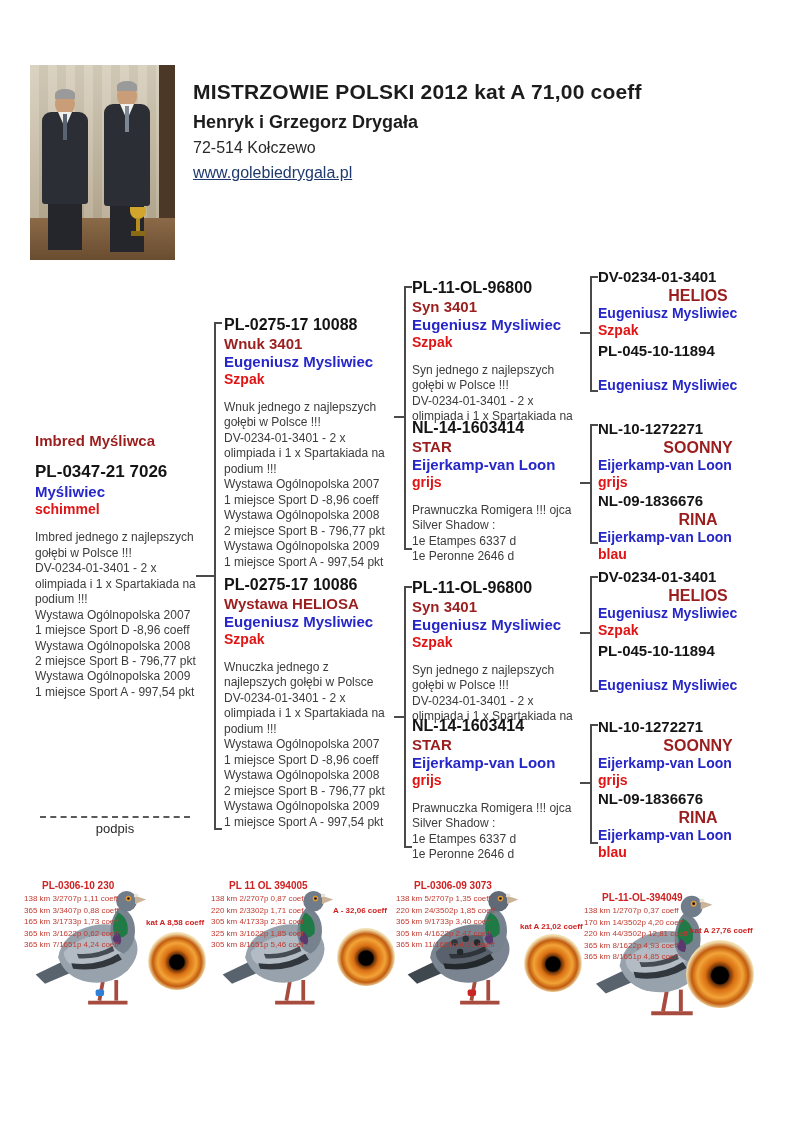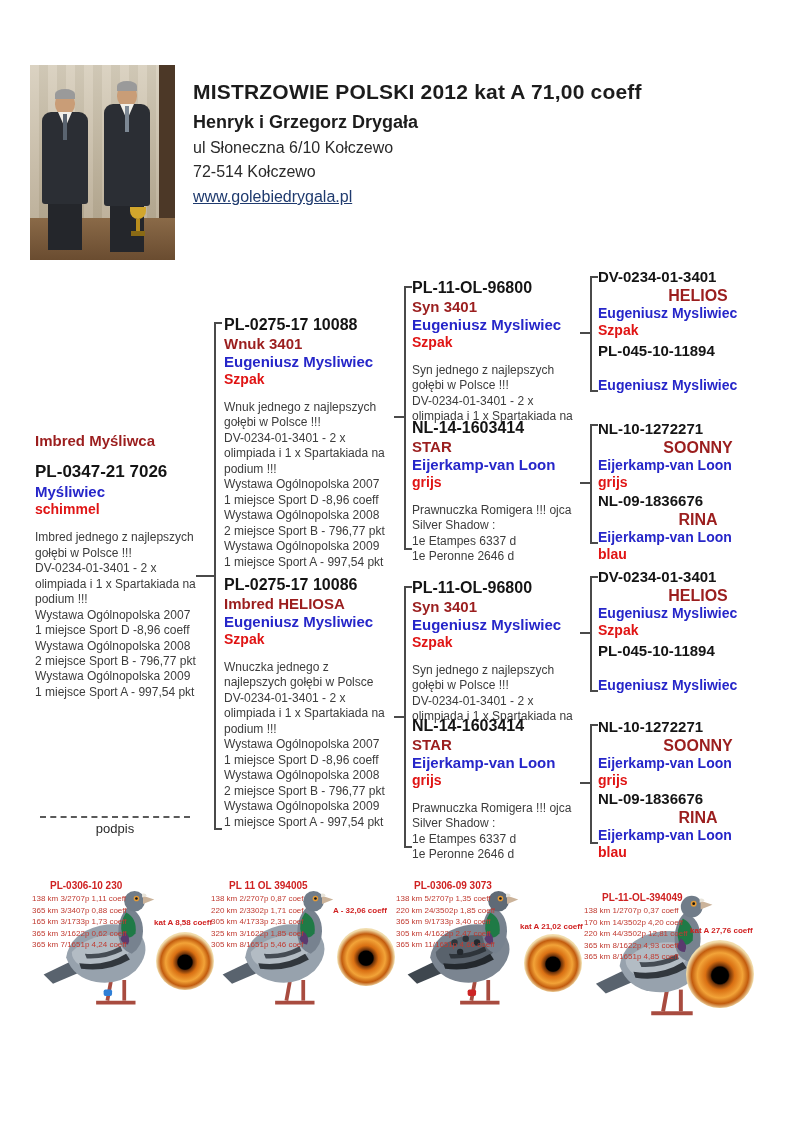--- a/index.html
+++ b/index.html
@@ -57,21 +57,21 @@
   .spacer{height:17px;}
   
   .vline{position:absolute;width:0;border-left:2px solid #4a4a4a;}
   .hline{position:absolute;height:0;border-top:2px solid #4a4a4a;}
   
   .sig{position:absolute;left:40px;top:816px;width:150px;text-align:center;}
   .sig .dash{border-top:2px dashed #5a5a5a;height:0;}
   .sig .lbl{font-size:13px;color:#2a2a2a;margin-top:3px;}
   
   .pgroup{position:absolute;top:870px;width:200px;height:175px;}
-  .g1{left:26px;} .g2{left:205px;} .g3{left:390px;} .g4{left:578px;}
+  .g1{left:18px;} .g2{left:205px;} .g3{left:390px;} .g4{left:578px;}
   .pstats{position:absolute;left:6px;top:10px;width:140px;z-index:3;color:#d23a2e;}
   .ptitle{font-size:10px;font-weight:bold;color:#cf2222;margin-left:18px;margin-bottom:2px;white-space:nowrap;}
   .plines{font-size:8px;line-height:1.45;white-space:pre-line;color:#c03a30;}
   .g4 .pstats{top:22px;}
   .pigeon{position:absolute;left:12px;top:14px;z-index:1;}
   .g4 .pigeon{top:18px;}
   .p-body{fill:#97a2ad;} .p-wing{fill:#b3bcc4;} .p-head{fill:#707c89;} .p-neck{fill:#77828f;}
   .g3 .p-body{fill:#7b8591;} .g3 .p-wing{fill:#59626c;} .g3 .p-head{fill:#5f6a76;}
   .p-legring{display:none;}
   .g1 .p-legring{display:block;fill:#2f7fd6;}
@@ -110,21 +110,20 @@
     <div class="trophy">
       <div class="bowl"></div>
         <div class="stem"></div>
         <div class="base"></div>
     </div>
   </div>
 
   <div class="hdr">
     <div class="hdr-title">MISTRZOWIE POLSKI 2012 kat A 71,00 coeff</div>
     <div class="hdr-owners">Henryk i Grzegorz Drygała</div>
-    <div class="hdr-line">ul Słoneczna 6/10 Kołczewo</div>
     <div class="hdr-line">72-514 Kołczewo</div>
     <a class="hdr-link">www.golebiedrygala.pl</a>
   </div>
 
   <div class="box col1">
     <div class="subj-label">Imbred Myśliwca</div>
     <div class="ring">PL-0347-21   7026</div>
     <div class="breeder">Myśliwiec</div>
     <div class="colr">schimmel</div>
     <div class="desc">Imbred jednego z najlepszych
@@ -152,21 +151,21 @@
 podium !!!
 Wystawa Ogólnopolska 2007
 1 miejsce  Sport D -8,96 coeff
 Wystawa Ogólnopolska 2008
 2 miejsce Sport B - 796,77 pkt
 Wystawa Ogólnopolska 2009
 1 miejsce Sport A - 997,54 pkt</div>
   </div>
   <div class="box col2" style="top:575px;">
     <div class="ring">PL-0275-17 10086</div>
-    <div class="name">Imbred HELIOSA</div>
+    <div class="name">Wystawa HELIOSA</div>
     <div class="breeder">Eugeniusz Mysliwiec</div>
     <div class="colr">Szpak</div>
     <div class="desc">Wnuczka jednego z
 najlepszych gołębi w Polsce
 DV-0234-01-3401 - 2 x
 olimpiada i 1 x Spartakiada na
 podium !!!
 Wystawa Ogólnopolska 2007
 1 miejsce  Sport D -8,96 coeff
 Wystawa Ogólnopolska 2008

